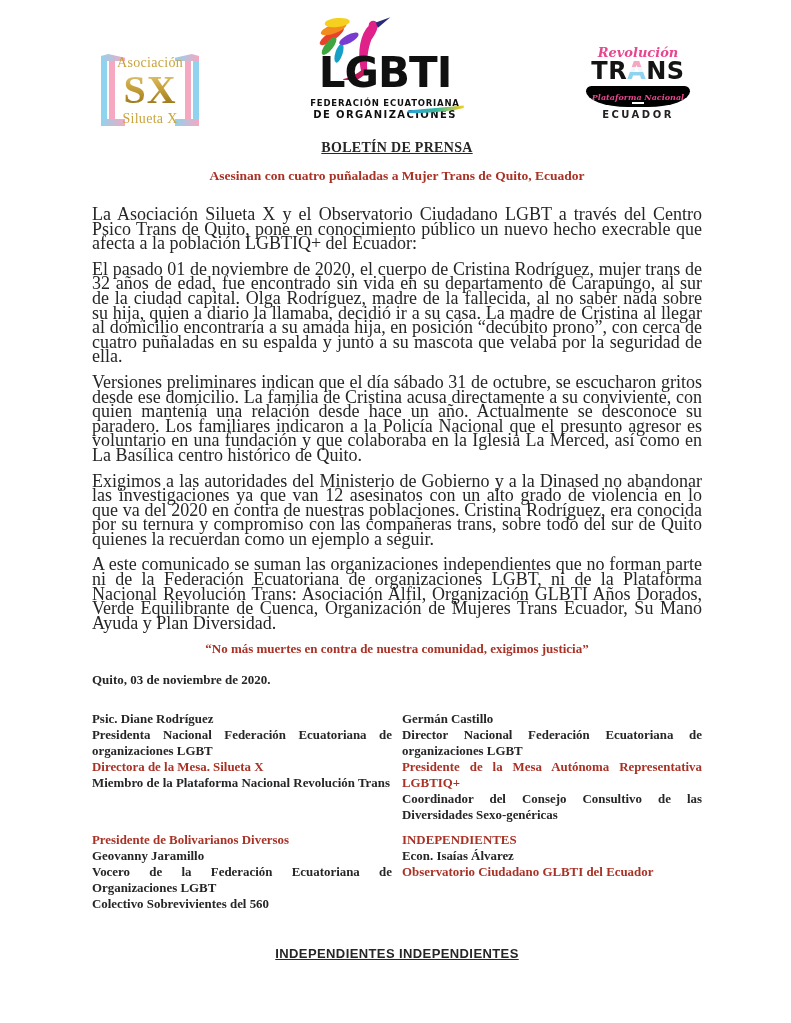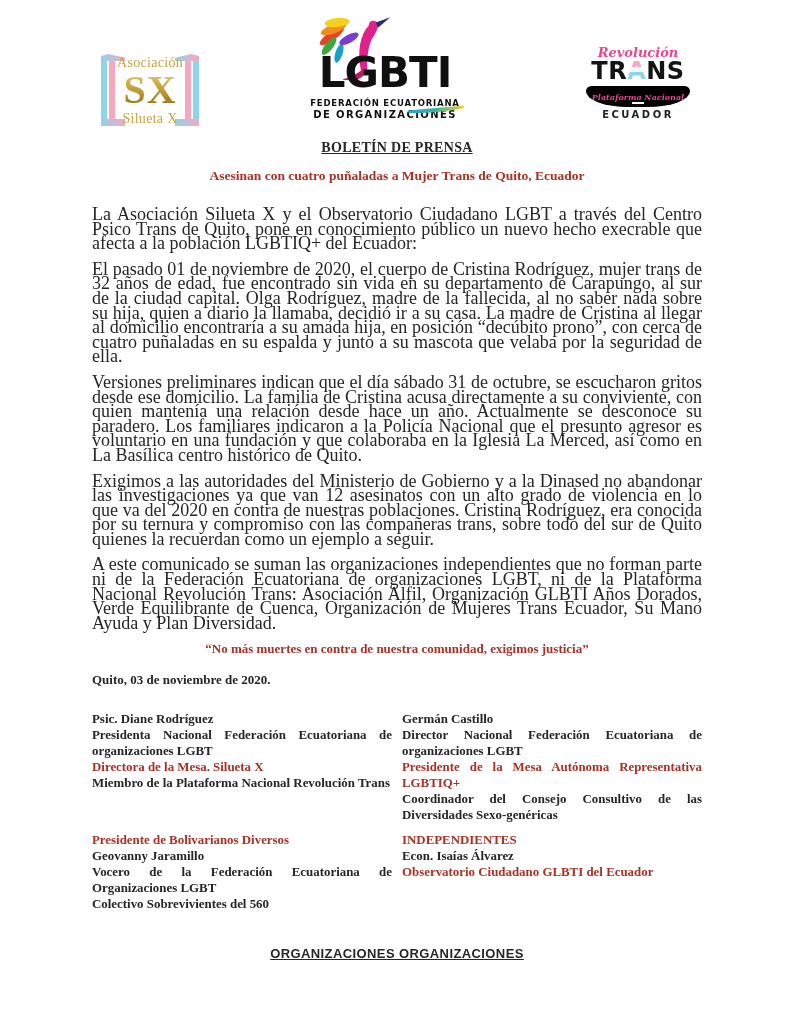--- a/index.html
+++ b/index.html
@@ -158,16 +158,16 @@
           <div class="sig-line">Vocero de la Federación Ecuatoriana de Organizaciones LGBT</div>
           <div class="sig-line">Colectivo Sobrevivientes del 560</div>
         </div>
       <div class="sig-col">
           <div class="sig-line red">INDEPENDIENTES</div>
           <div class="sig-line">Econ. Isaías Álvarez</div>
           <div class="sig-line red">Observatorio Ciudadano GLBTI del Ecuador</div>
         </div>
     </div>
 
-    <div class="footer-heading">ORGANIZACIONES ORGANIZACIONES</div>
+    <div class="footer-heading">INDEPENDIENTES INDEPENDIENTES</div>
   </div>
 
 </div>
 
 </body></html>

